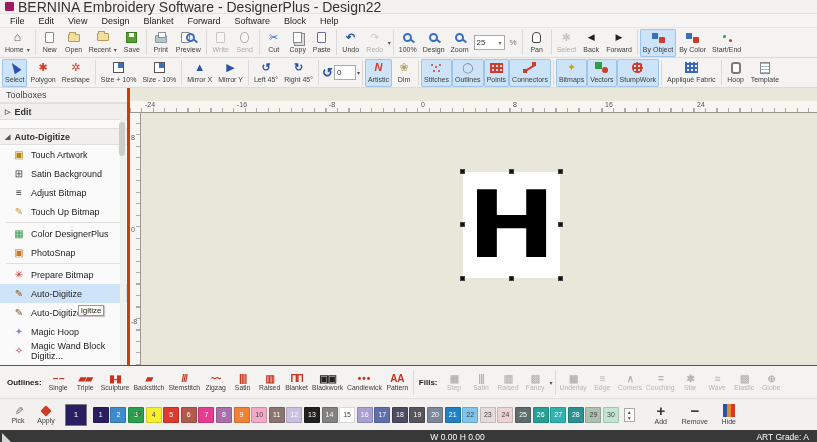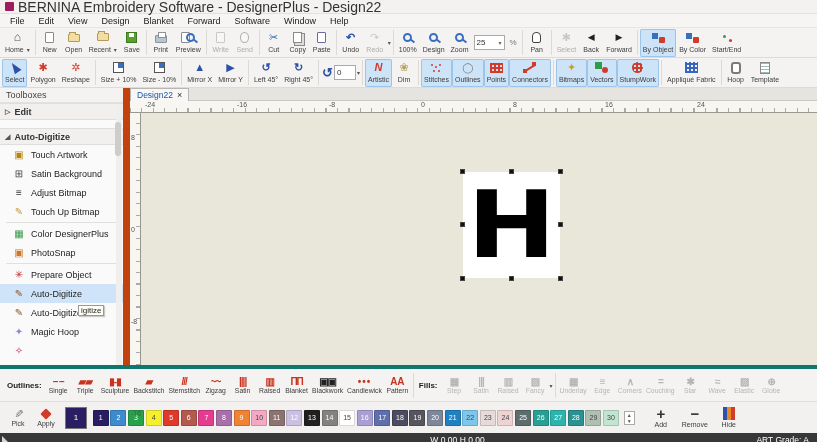--- a/index.html
+++ b/index.html
@@ -53,21 +53,21 @@
   .i-sd{width:12px;height:10px;position:relative}
   .i-sd::before{content:"";position:absolute;left:1px;top:1px;width:2px;height:2px;border-radius:50%;background:#d23a2a;box-shadow:4px 2px 0 #d23a2a,8px 0 0 #d23a2a,2px 6px 0 #d23a2a,7px 6px 0 #d23a2a}
   .i-diamond{width:8px;height:8px;background:#d23a2a;transform:rotate(45deg);border-radius:1px}
   .combo{display:flex;align-items:center;background:#fff;border:1px solid #aaa;height:15px;padding:0 2px;margin:0 2px}
   .combo .val{font-size:8px;min-width:22px;color:#333}
   .combo .ar{font-size:6px;color:#666}
   .unit{font-size:8px;color:#777;margin:0 3px}
   .rin{width:22px;height:15px;background:#fff;border:1px solid #aaa;font-size:8px;display:flex;align-items:center;padding-left:2px}
   
   .main{display:flex;height:277px}
-  .sidebar{width:130px;background:#fbfafa;border-right:7px solid #c2410c;position:relative;overflow:hidden}
+  .sidebar{width:130px;background:#fbfafa;border-right:3px solid #c2410c;position:relative;overflow:hidden}
   .sb-head{height:15px;display:flex;align-items:center;padding-left:6px;font-size:9px;color:#444;background:#f4f3f1;border-bottom:1px solid #e4e2df}
   .sb-sec{height:17px;display:flex;align-items:center;gap:4px;padding-left:5px;font-weight:bold;font-size:9px;background:#f1f0ee;border-bottom:1px solid #e0dedb;border-top:1px solid #e0dedb}
   .sb-sec .ar{font-size:7px;color:#555}
   .sb-item{height:19px;display:flex;align-items:center;gap:5px;padding-left:12px;font-size:9px;color:#222;position:relative}
   .sb-item.sel{background:#cfe4f8}
   .sb-item .sbic{width:14px;text-align:center;font-size:10px;flex:none}
   .sb-sep{height:1px;background:#e2e0dd;margin:1px 6px}
   .sb-scroll{position:absolute;right:1px;top:16px;bottom:0;width:6px;background:#f0efee}
   .sb-thumb{position:absolute;right:1px;top:18px;width:6px;height:34px;background:#cfcdca;border-radius:3px}
   .tooltipfrag{position:absolute;left:78px;top:2px;background:#fffef5;border:1px solid #999;padding:0 2px;font-size:8px;box-shadow:1px 1px 1px rgba(0,0,0,.2)}
@@ -77,21 +77,21 @@
   .tab{height:13px;display:flex;align-items:center;gap:4px;padding:0 6px;background:#f8f7f5;border:1px solid #b8b6b3;border-bottom:none;font-size:8.5px;color:#1a56b0}
   .tab .x{color:#333;font-size:9px}
   .hruler{position:absolute;top:13px;left:0;right:0;height:12px;background:#f7f6f0;border-bottom:1px solid #9a9890;background-image:repeating-linear-gradient(90deg,#aaa 0 1px,transparent 1px 11.5px);background-size:100% 4px;background-position:0 100%;background-repeat:repeat-x}
   .hruler span{position:absolute;top:0;font-size:7px;color:#555}
   .vruler{position:absolute;top:25px;left:0;bottom:0;width:11px;background:#f7f6f0;border-right:1px solid #9a9890;background-image:repeating-linear-gradient(0deg,#aaa 0 1px,transparent 1px 11.5px);background-size:4px 100%;background-position:100% 0;background-repeat:repeat-y}
   .vruler span{position:absolute;left:1px;font-size:7px;color:#555}
   .artboard{position:absolute;left:333px;top:84px;width:97px;height:106px;background:#fff}
   .hletter{width:100%;height:100%;display:flex;align-items:center;justify-content:center;font-family:"DejaVu Sans",sans-serif;font-weight:800;font-size:92px;color:#000;transform:scaleX(1.15)}
   .hd{position:absolute;width:5px;height:5px;background:#111;border:1px solid #444}
   
-  .stitchbar{height:31px;background:#f4f3f1;border-top:4px solid #0f766e;display:flex;align-items:center;padding:16px 4px;white-space:nowrap}
+  .stitchbar{height:31px;background:#f4f3f1;border-top:1px solid #0f766e;display:flex;align-items:center;padding:16px 4px;white-space:nowrap}
   .grp-lbl{font-weight:bold;font-size:8px;color:#222;margin:0 3px}
   .st-btn{display:flex;flex-direction:column;align-items:center;justify-content:center;min-width:27px;padding:0 2px;height:29px}
   .st-btn .ic{height:12px;font-size:10px;color:#c8321e;font-weight:bold;letter-spacing:-1px}
   .st-btn .lbl{font-size:6.8px;color:#3c3c3c;line-height:8px}
   .st-btn.blkic .ic{color:#222}
   .st-btn.dis .ic,.st-btn.dis .lbl{color:#b7b5b2}
   
   .palettebar{height:32px;background:#f2f1ef;display:flex;align-items:center;padding:0 4px;border-top:1px solid #e0dedb}
   .pal-btn{display:flex;flex-direction:column;align-items:center;min-width:28px;height:30px;justify-content:center}
   .pal-btn .lbl{font-size:7px;color:#3c3c3c;line-height:8px}
@@ -118,21 +118,21 @@
 </div>
 
 <div class="menubar">
   <span>File</span>
   <span>Edit</span>
   <span>View</span>
   <span>Design</span>
   <span>Blanket</span>
   <span>Forward</span>
   <span>Software</span>
-  <span>Window</span>
+  <span>Block</span>
   <span>Help</span>
 </div>
 
 <div class="toolbar">
   <div class="tbtn">
       <span class="ic" style="font-size:12px;color:#555">⌂</span>
       <span class="lbl"><span>Home</span> <span class="drp">▾</span></span>
     </div>
   <div class="sep"></div>
   <div class="tbtn">
@@ -434,50 +434,45 @@
         <span class="sbic" style="color:#3a9a4a">▦</span>
         <span>Color DesignerPlus</span>
       </div>
     <div class="sb-item">
         <span class="sbic" style="color:#d07828">▣</span>
         <span>PhotoSnap</span>
       </div>
     <div class="sb-sep"></div>
     <div class="sb-item">
         <span class="sbic" style="color:#c03030">✳</span>
-        <span>Prepare Object</span>
+        <span>Prepare Bitmap</span>
       </div>
     <div class="sb-item sel">
         <span class="sbic" style="color:#8a5a2a">✎</span>
         <span>Auto-Digitize</span>
       </div>
     <div class="sb-item">
         <span class="sbic" style="color:#8a5a2a">✎</span>
         <span>Auto-Digitize</span>
         <span class="tooltipfrag">igitize</span>
       </div>
     <div class="sb-item">
         <span class="sbic" style="color:#8a8acc">✦</span>
         <span>Magic Hoop</span>
       </div>
     <div class="sb-item">
         <span class="sbic" style="color:#c03060">✧</span>
+        <span>Magic Wand Block Digitiz...</span>
       </div>
     <div class="sb-scroll">
         <div class="sb-thumb"></div>
       </div>
   </div>
 
   <div class="canvaswrap">
-    <div class="tabbar">
-      <div class="tab">
-          <span>Design22</span>
-          <span class="x">×</span>
-        </div>
-    </div>
     <div class="hruler">
       <span style="left:15px">-24</span>
       <span style="left:107px">-16</span>
       <span style="left:199px">-8</span>
       <span style="left:291px">0</span>
       <span style="left:383px">8</span>
       <span style="left:475px">16</span>
       <span style="left:567px">24</span>
     </div>
     <div class="vruler">

